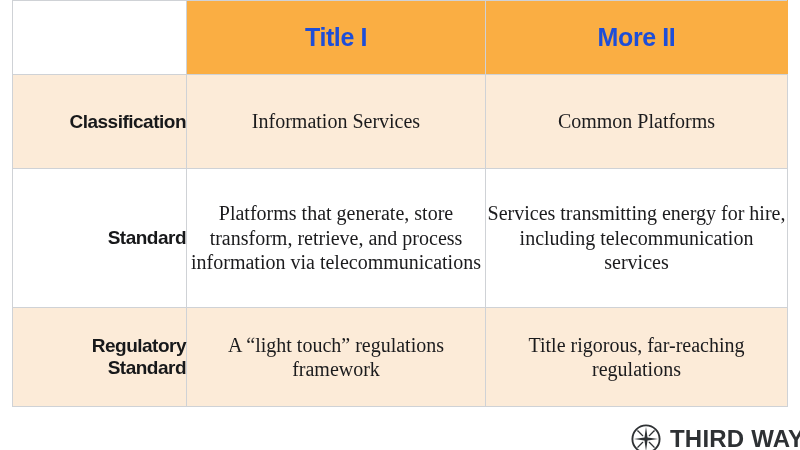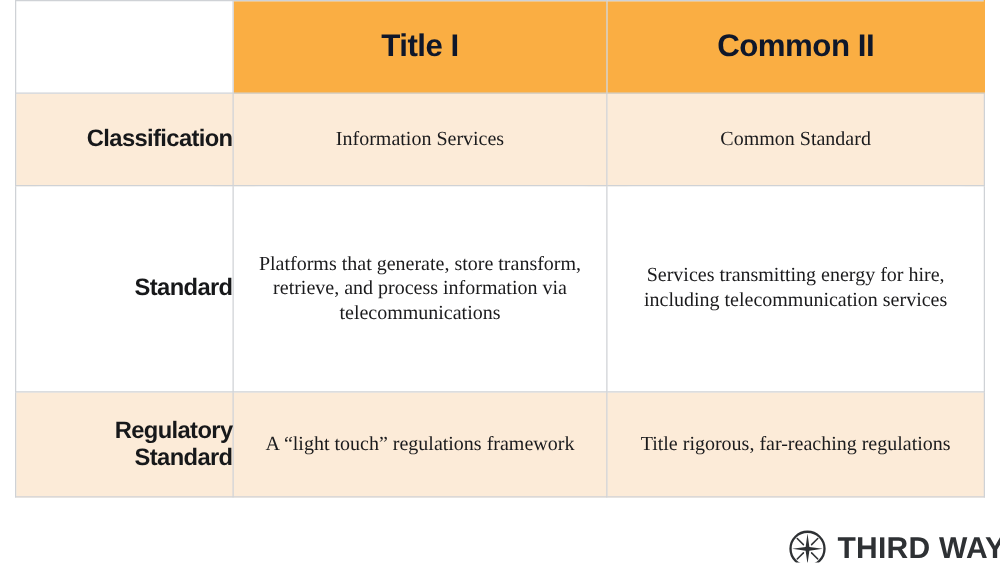--- a/index.html
+++ b/index.html
@@ -46,21 +46,21 @@
 
   
   .hdr-blank {
     background: #ffffff;
     border-top: none;
     border-left: none;
     border-bottom-color: #cfd2d6;
   }
   .hdr-cell {
     background: #FAAE43;
-    color: #0f172a;
+    color: #1d4ed8;
     height: 74px;
     text-align: center;
     border-top-color: #FAAE43;
     border-left-color: #ffffff;
     border-right-color: #FAAE43;
     border-bottom-color: #FAAE43;
   }
   .hdr-cell:last-child { border-right-color: #FAAE43; }
   .hdr-text {
     font-family: "Liberation Sans", sans-serif;
@@ -81,32 +81,32 @@
     line-height: 1.15;
     letter-spacing: -0.5px;
     color: #17181a;
   }
 
   
   .cell-body {
     text-align: center;
     padding: 10px 16px;
     font-family: "Liberation Serif", serif;
-    font-size: 16px;
+    font-size: 20px;
     line-height: 1.22;
     color: #1b1b1d;
   }
 
   
   .row-tint > td { background: #FCEBD8; }
   .row-plain > td { background: #ffffff; }
 
-  .r-classification > td { height: 74px; }
-  .r-details > td       { height: 165px; border-radius: 20px; }
-  .r-regulatory > td    { height: 84px; }
+  .r-classification > td { height: 94px; }
+  .r-details > td       { height: 139px; border-radius: 20px; }
+  .r-regulatory > td    { height: 99px; }
 
   .cell-body .txt { display: block; }
 
   
   .logo {
     position: absolute;
     left: 631px;
     top: 424px;
     display: flex;
     align-items: center;
@@ -140,34 +140,34 @@
       <col class="col-title2">
     </colgroup>
 
     <thead>
       <tr>
         <th class="hdr-blank"></th>
         <th class="hdr-cell">
           <span class="hdr-text">Title I</span>
         </th>
         <th class="hdr-cell">
-          <span class="hdr-text">Common II</span>
+          <span class="hdr-text">More II</span>
         </th>
       </tr>
     </thead>
 
     <tbody>
 
       <tr class="row-tint r-classification">
         <td class="row-label">Classification</td>
         <td class="cell-body">
           <span class="txt">Information Services</span>
         </td>
         <td class="cell-body">
-          <span class="txt">Common Standard</span>
+          <span class="txt">Common Platforms</span>
         </td>
       </tr>
 
       <tr class="row-plain r-details">
         <td class="row-label">Standard</td>
         <td class="cell-body">
           <span class="txt">Platforms that generate, store transform, retrieve, and process information via telecommunications</span>
         </td>
         <td class="cell-body">
           <span class="txt">Services transmitting energy for hire, including telecommunication services</span>

